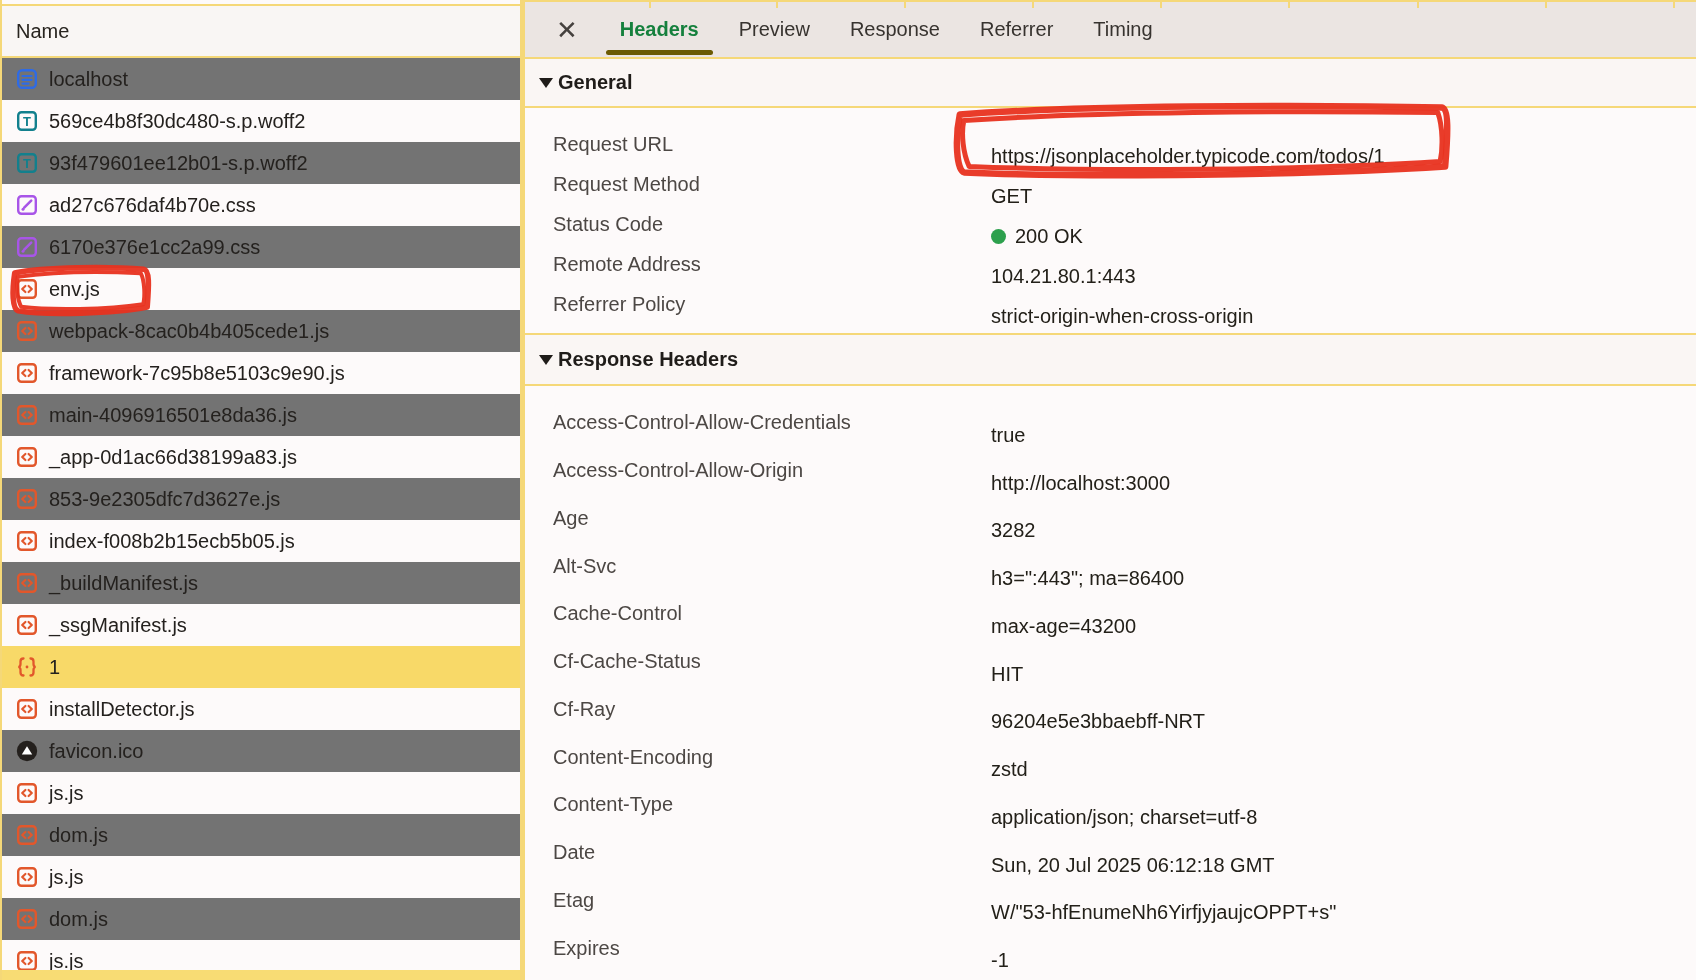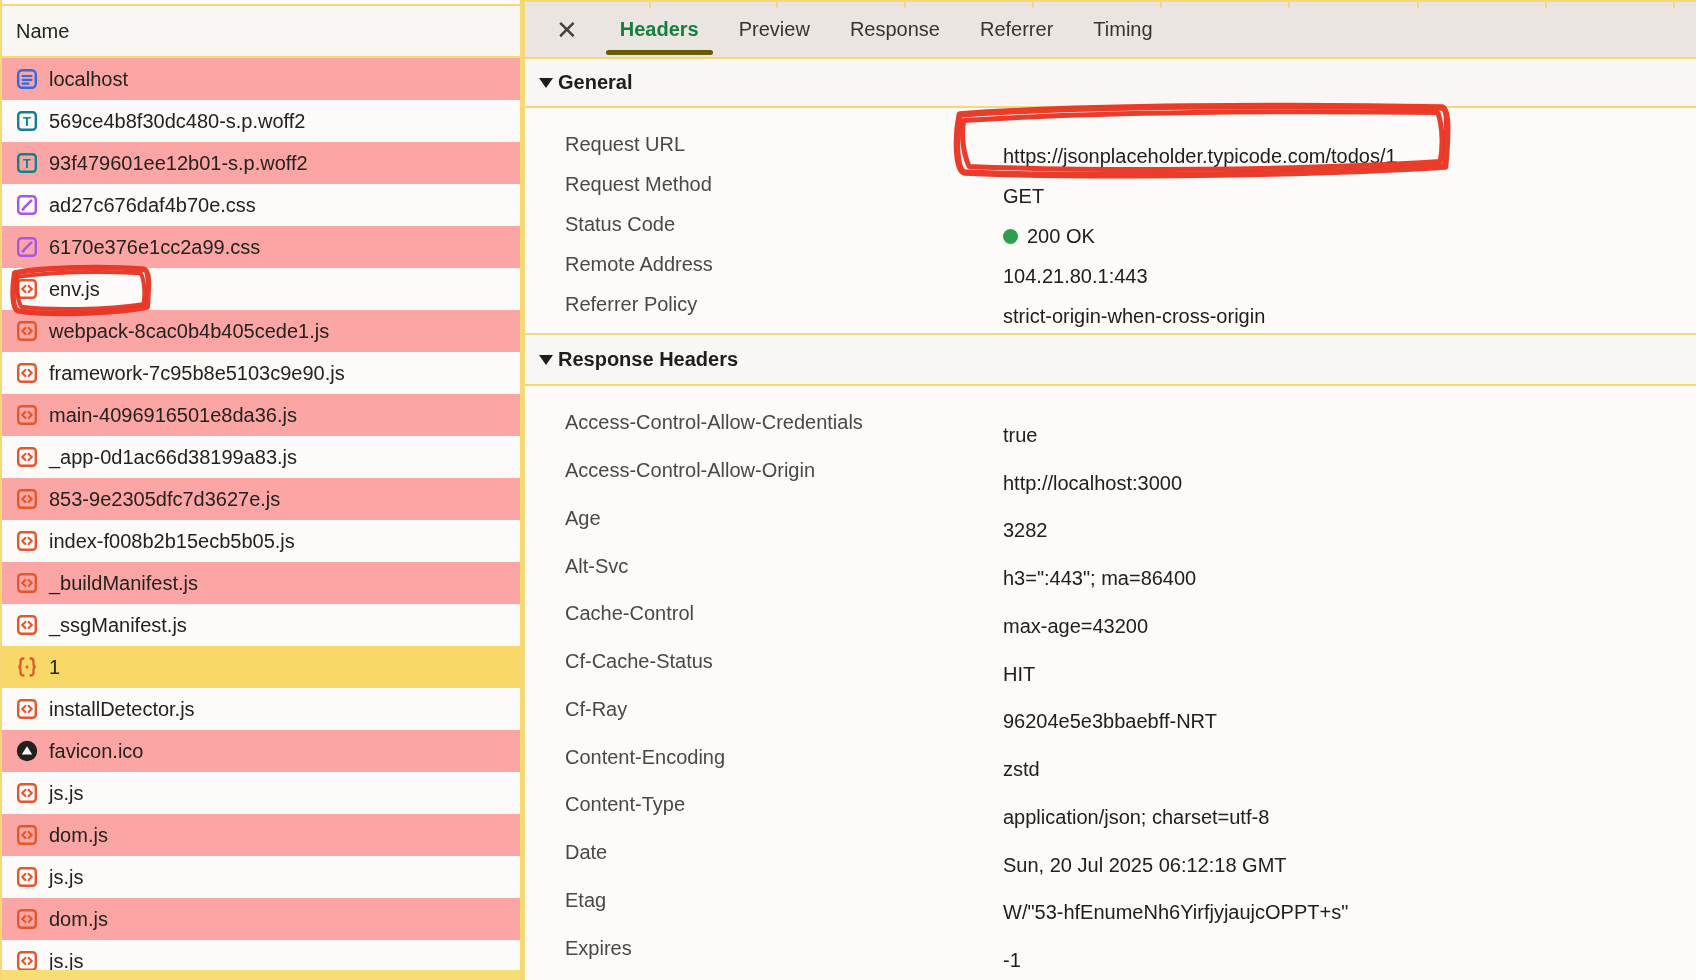--- a/index.html
+++ b/index.html
@@ -17,21 +17,21 @@
   
   #left-panel { position:absolute; left:0; top:0; width:580px; height:980px;
     border-left:2px solid #f5d878; background:#fdfafa; }
   #name-header { position:absolute; left:0; top:4px; width:518px; height:54px;
     background:#f9f6f4; border-top:2px solid #f5d878; border-bottom:2px solid #f5d878;
     display:flex; align-items:center; padding-left:14px;
     font-size:20px; color:#28241f; }
   #request-list { position:absolute; left:0; top:58px; width:518px; height:912px; overflow:hidden; }
   .req-row { display:flex; align-items:center; height:42px; padding-left:13px;
     font-size:20px; color:#24211e; white-space:nowrap; }
-  .req-row.alt-a { background:#fca5a5; }
+  .req-row.alt-a { background:#737373; }
   .req-row.alt-b { background:#fdfafa; }
   .req-row.selected { background:#f8d968; }
   .req-icon { width:24px; height:24px; margin-right:10px; flex:0 0 24px; }
   #left-scrollbar { position:absolute; left:0; top:970px; width:518px; height:10px;
     background:#f8dc74; }
   #panel-divider { position:absolute; left:520px; top:0; width:5px; height:980px; background:#f5d878; }
 
   
   #right-pane { position:absolute; left:525px; top:0; width:1171px; height:980px; background:#fdfafa; }
   #tab-bar { position:absolute; left:0; top:0; width:1171px; height:59px;
@@ -46,21 +46,21 @@
   .tab.active::after { content:""; position:absolute; left:-14px; right:-14px; bottom:2px;
     height:5px; border-radius:4px; background:#6b5a02; }
 
   .section-band { position:absolute; left:0; width:1171px; background:#faf6f4;
     border-bottom:2px solid #f5d878; display:flex; align-items:center; padding-left:14px; }
   .section-title { font-size:20px; font-weight:700; color:#1f1c19; display:flex; align-items:center; }
   .tri { display:inline-block; width:0; height:0; border-left:7px solid transparent;
     border-right:7px solid transparent; border-top:10px solid #1f1c19; margin-right:5px; }
 
   .kv-row { position:absolute; left:0; width:1171px; display:flex; align-items:center;
-    padding-left:40px; font-size:20px; }
+    padding-left:28px; font-size:20px; }
   .kv-key { width:438px; color:#4c4744; flex:0 0 438px; }
   .kv-val { color:#232019; white-space:nowrap; display:flex; align-items:center;margin-top:25px; }
   .status-dot { display:inline-block; width:15px; height:15px; border-radius:50%;
     background:#2da04d; margin-right:9px; }
 
   
   .annotation { position:absolute; pointer-events:none; z-index:5; }
 </style>
 </head>
 <body>

